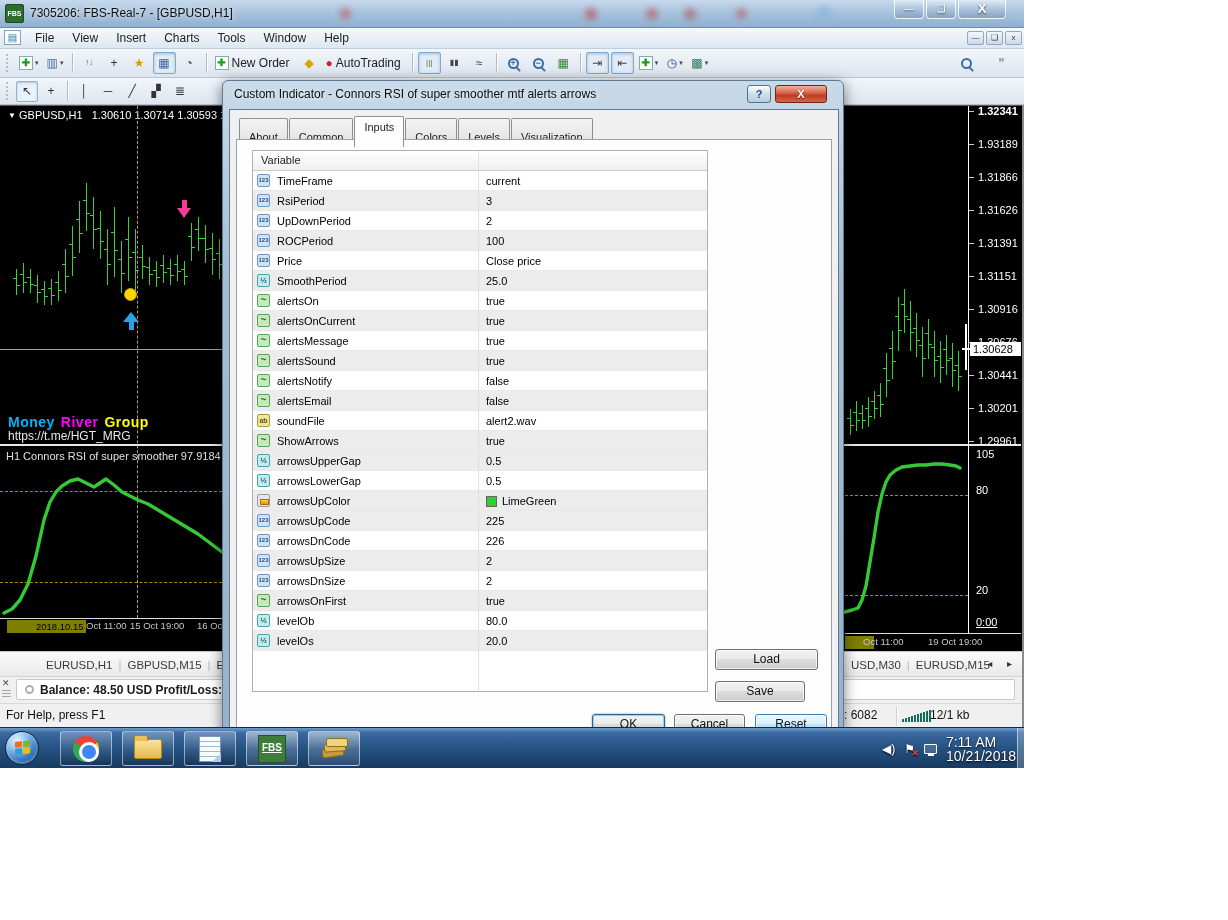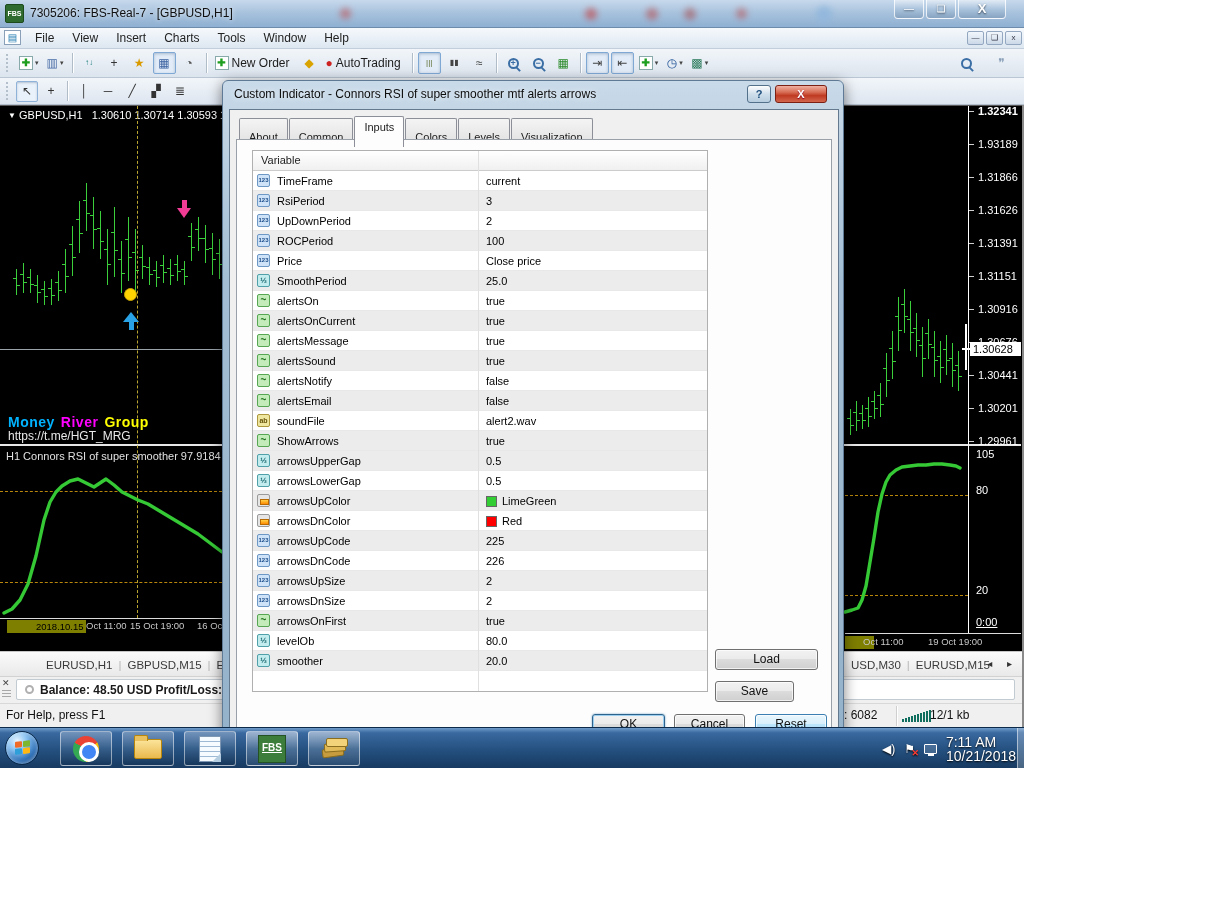--- a/index.html
+++ b/index.html
@@ -144,21 +144,21 @@
     background:linear-gradient(#ffd24a,#ff8a00);border:1px solid #b86a00;}
   .pname{position:absolute;left:24px;top:4px;color:#000;}
   .pval{position:absolute;left:233px;top:4px;color:#000;display:flex;align-items:center;}
   .swatch{display:inline-block;width:11px;height:11px;border:1px solid #666;margin-right:5px;}
   .btn{position:absolute;height:21px;border:1px solid #707070;border-radius:3px;font-size:12px;color:#111;
     text-align:center;line-height:19px;background:linear-gradient(#f2f2f2,#ebebeb 45%,#dddddd 46%,#cfcfcf);
     box-shadow:inset 0 0 0 1px rgba(255,255,255,.7);}
   .btn.default{border-color:#2c628b;box-shadow:inset 0 0 0 1px #9ccef0,0 0 2px rgba(60,130,180,.8);}
   .btn.hot{background:linear-gradient(#eaf6fd,#d9f0fc 45%,#bee6fd 46%,#a7d9f5);border-color:#3c7fb1;}
   #btn-load{left:485px;top:539px;width:103px;}
-  #btn-save{left:485px;top:571px;width:79px;}
+  #btn-save{left:485px;top:571px;width:90px;}
   #btn-ok{left:362px;top:604px;width:73px;}
   #btn-cancel{left:444px;top:604px;width:71px;}
   #btn-reset{left:525px;top:604px;width:72px;}
 
   
   #taskbar{position:absolute;left:0;top:727px;width:1024px;height:41px;z-index:90;
     background:linear-gradient(#6f9cc9,#3a69a0 12%,#24507f 55%,#173a61);border-top:1px solid #0d2a4a;}
   #start-orb{position:absolute;left:5px;top:3px;width:34px;height:34px;border-radius:50%;border:1px solid #0b2948;
     background:radial-gradient(circle at 35% 28%,#eaf6ff,#8cc4f2 30%,#2a6cb4 65%,#123a6a);box-shadow:inset 0 0 5px rgba(255,255,255,.6);}
   #orb-flag{position:absolute;left:9px;top:9px;width:16px;height:15px;transform:skewY(-6deg);}
@@ -750,28 +750,20 @@
                 </div>
               </div>
               <div class="trow alt">
                 <div class="pico clr"></div>
                 <div class="pname">arrowsUpColor</div>
                 <div class="pval">
                   <div class="swatch" style="background: rgb(50, 205, 50);"></div>
                   <span>LimeGreen</span>
                 </div>
               </div>
-              <div class="trow">
-                <div class="pico clr"></div>
-                <div class="pname">arrowsDnColor</div>
-                <div class="pval">
-                  <div class="swatch" style="background: rgb(255, 0, 0);"></div>
-                  <span>Red</span>
-                </div>
-              </div>
               <div class="trow alt">
                 <div class="pico int">123</div>
                 <div class="pname">arrowsUpCode</div>
                 <div class="pval">
                   <span>225</span>
                 </div>
               </div>
               <div class="trow">
                 <div class="pico int">123</div>
                 <div class="pname">arrowsDnCode</div>
@@ -802,21 +794,21 @@
               </div>
               <div class="trow">
                 <div class="pico dbl">½</div>
                 <div class="pname">levelOb</div>
                 <div class="pval">
                   <span>80.0</span>
                 </div>
               </div>
               <div class="trow alt">
                 <div class="pico dbl">½</div>
-                <div class="pname">smoother</div>
+                <div class="pname">levelOs</div>
                 <div class="pval">
                   <span>20.0</span>
                 </div>
               </div>
             </div>
         <div id="ptable-colline"></div>
       </div>
       <div class="btn" id="btn-load">Load</div>
       <div class="btn" id="btn-save">Save</div>
       <div class="btn default" id="btn-ok">OK</div>

